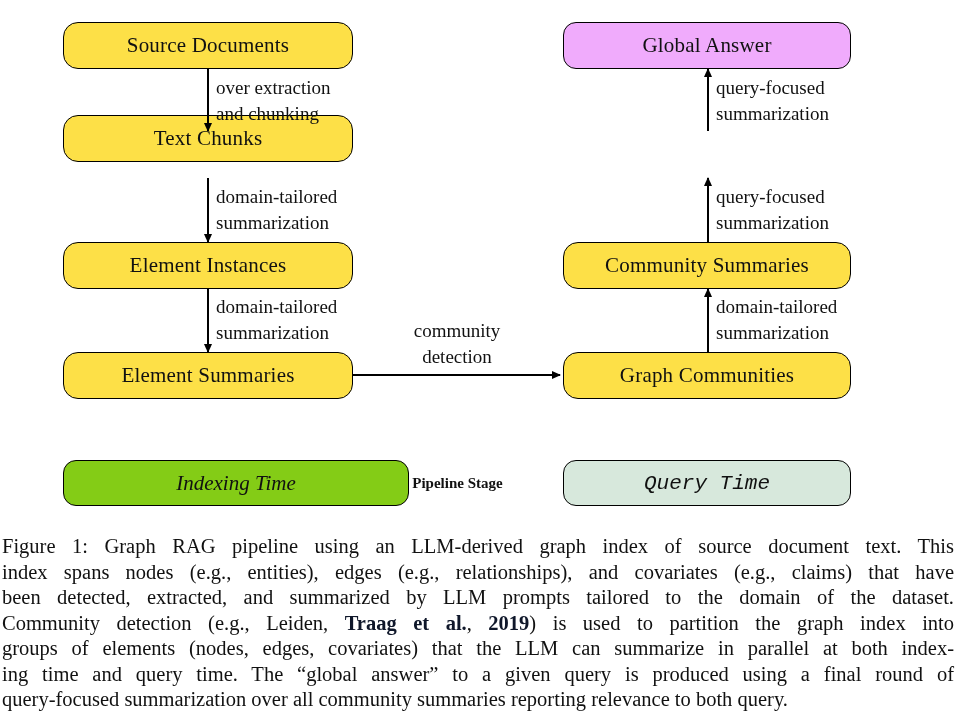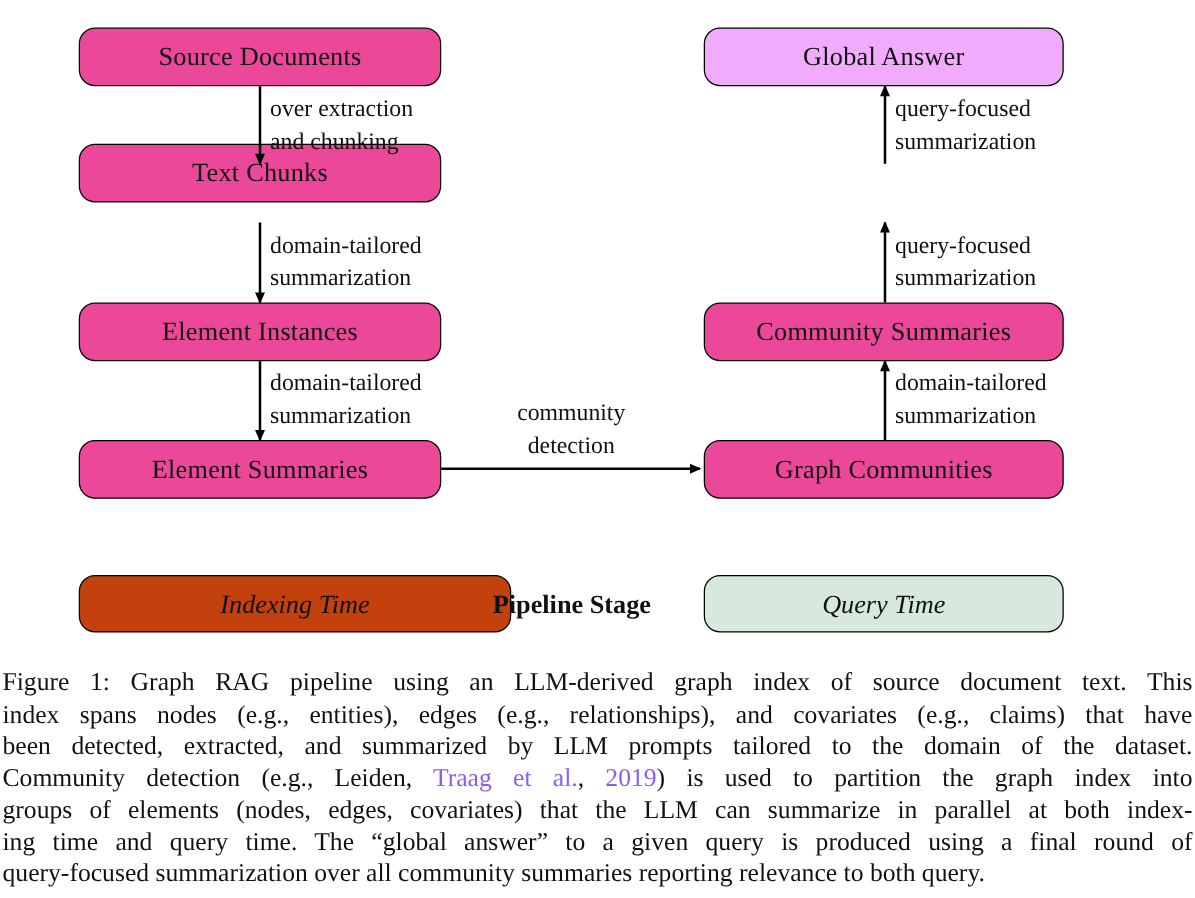--- a/index.html
+++ b/index.html
@@ -22,21 +22,21 @@
     width: 290px;
     height: 47px;
     border: 1.7px solid #000000;
     border-radius: 13px;
     display: flex;
     align-items: center;
     justify-content: center;
     font-size: 21px;
     letter-spacing: 0.2px;
   }
-  .node.indexing { background: #ec4899; }
+  .node.indexing { background: #fde047; border-radius: 15px; }
   .node.query    { background: #f0abfc; }
 
   .col-left  { left: 63px; }
   .col-right { left: 563px; width: 288px; }
   .row-0 { top: 22px; }
   .row-1 { top: 115px; }
   .row-2 { top: 242px; }
   .row-3 { top: 352px; }
 
   
@@ -102,21 +102,21 @@
   }
   .legend-stage {
     position: absolute;
     top: 460px;
     left: 352px;
     width: 211px;
     height: 46px;
     display: flex;
     align-items: center;
     justify-content: center;
-    font-size: 21px;
+    font-size: 15px;
     font-weight: bold;
   }
 
   
   .caption {
     position: absolute;
     top: 534px;
     left: 0;
     width: 956px;
     padding: 0 2px;
@@ -126,22 +126,23 @@
   .cap-line {
     text-align: justify;
     text-align-last: justify;
     white-space: normal;
   }
   .cap-line.last {
     text-align: left;
     text-align-last: left;
   }
   .cite {
-    color: #8b5cf6;
+    color: #0f172a;
     cursor: pointer;
+    font-weight: bold;
   }
 </style>
 </head>
 <body>
 
 <div class="page">
 
   <div class="node indexing col-left row-0">
     <span>Source Documents</span>
   </div>
@@ -214,27 +215,27 @@
   </div>
 
   <div class="hedge" style="left:353px; top:374px; width:207px;">
     <span class="ah-right"></span>
   </div>
   <div class="edge-label centered" style="left:377px; top:318px; width:160px;">
     <span>community</span><br>
     <span>detection</span>
   </div>
 
-  <div class="legend-box indexing" style="left:63px; width:346px; background:#c2410c;">
+  <div class="legend-box indexing" style="left:63px; width:346px; background:#84cc16;">
     <span>Indexing Time</span>
   </div>
   <div class="legend-stage">
     <span>Pipeline Stage</span>
   </div>
-  <div class="legend-box query" style="left:563px; width:288px; background:#D7E8DC;">
+  <div class="legend-box query" style="left:563px; width:288px; background:#D7E8DC;font-family:Liberation Mono, monospace;">
     <span>Query Time</span>
   </div>
 
   <div class="caption">
     <div class="cap-line">Figure 1: Graph RAG pipeline using an LLM-derived graph index of source document text. This</div>
     <div class="cap-line">index spans nodes (e.g., entities), edges (e.g., relationships), and covariates (e.g., claims) that have</div>
     <div class="cap-line">been detected, extracted, and summarized by LLM prompts tailored to the domain of the dataset.</div>
     <div class="cap-line"><span>Community detection (e.g., Leiden, </span><span class="cite">Traag et al.</span><span>, </span><span class="cite">2019</span><span>) is used to partition the graph index into</span></div>
     <div class="cap-line">groups of elements (nodes, edges, covariates) that the LLM can summarize in parallel at both index-</div>
     <div class="cap-line">ing time and query time. The “global answer” to a given query is produced using a final round of</div>

